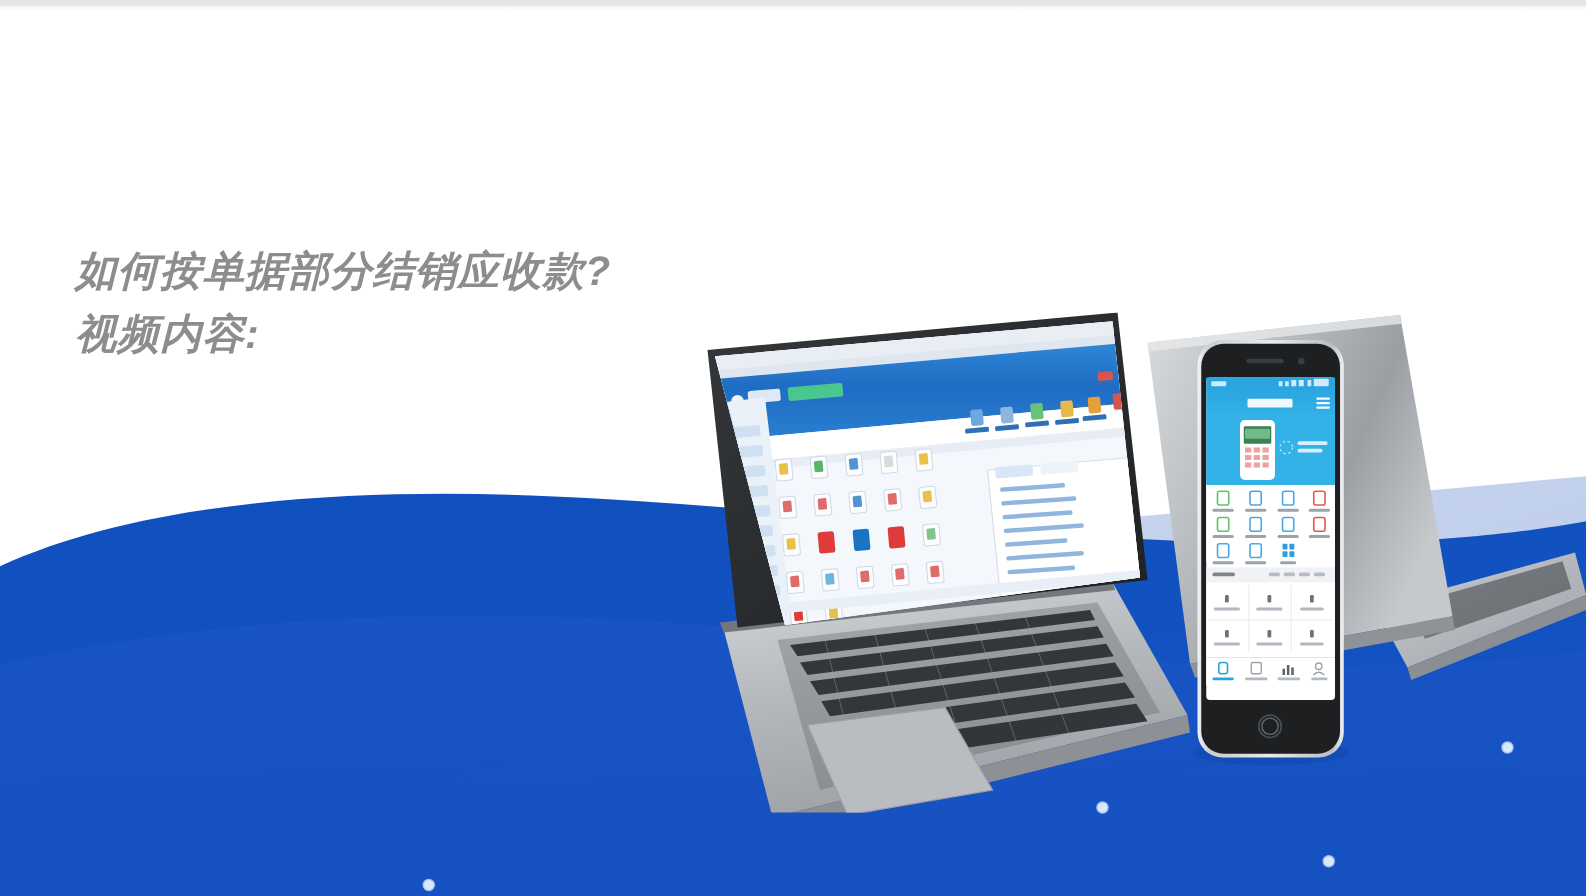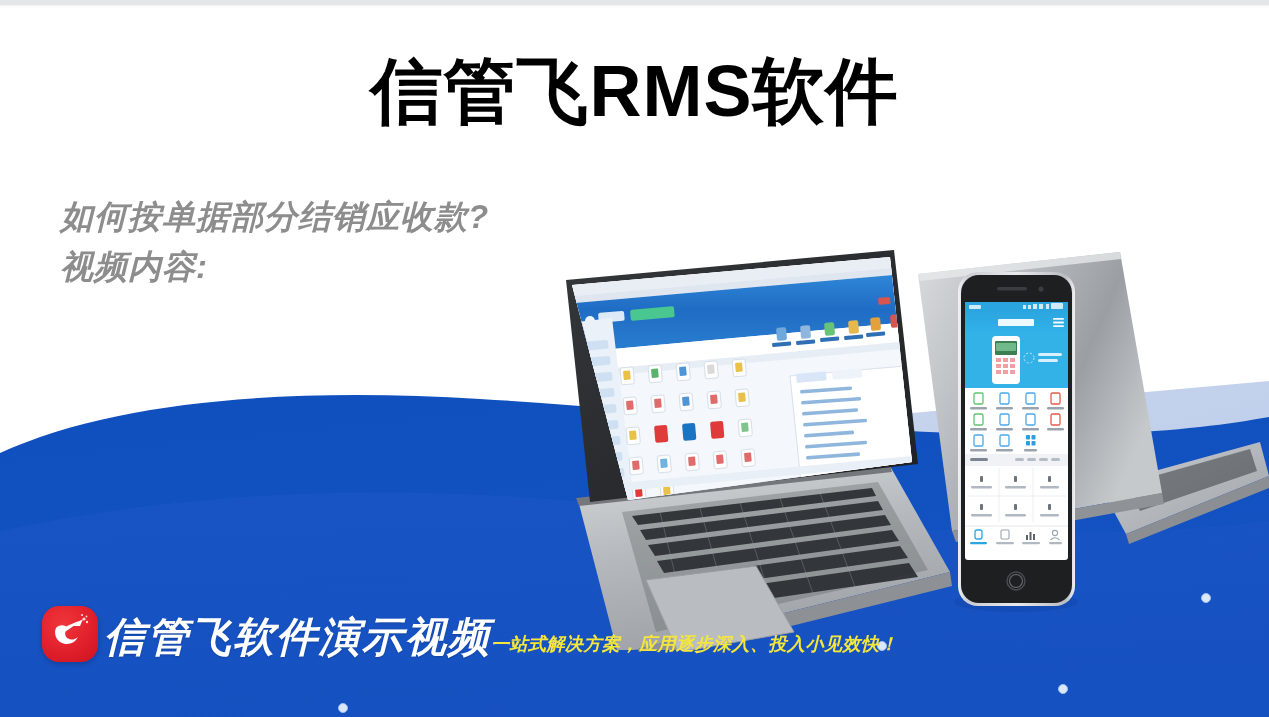--- a/index.html
+++ b/index.html
@@ -464,47 +464,28 @@
             <rect x="489" y="292" width="13" height="2.2" rx="1.1" fill="#b0b8c1"></rect>
           </g>
         </g>
 
         <circle cx="456" cy="331" r="9" fill="#1d1f21" stroke="#4a4d50" stroke-width="1.4"></circle>
         <circle cx="456" cy="331" r="6.5" fill="none" stroke="#6a6d70" stroke-width="1.1"></circle>
       </g>
     </svg>
   </div>
 
-  <div class="title">信管飞RMS软件</div>
 
   <div class="subtitle">
     <div>如何按单据部分结销应收款?</div>
     <div>视频内容:</div>
   </div>
 
   <div class="dot" style="left:877px;top:641px;width:8px;height:8px;"></div>
   <div class="dot" style="left:1201px;top:593px;width:8px;height:8px;"></div>
   <div class="dot" style="left:1058px;top:684px;width:8px;height:8px;"></div>
   <div class="dot" style="left:338px;top:703px;width:8px;height:8px;"></div>
 
-  <div class="bottombar">
-    <div class="logo-wrap">
-      <div class="logo-sq">
-        <svg width="56" height="56" viewBox="0 0 56 56" xmlns="http://www.w3.org/2000/svg">
-          <path d="M14 22 C12 26, 13 34, 20 37 C26 39.5, 33 37, 36 31 C33.5 33.5, 29 34.5, 26 32.5
-                   C23.5 31, 22.5 28, 23.5 25.5 L33 19 L40 14 L33 16.5 L24 20.5
-                   C21 18.5, 16.5 19, 14 22 Z" fill="#ffffff"></path>
-          <path d="M31 20 L41 13 L38 20 Z" fill="#ffffff"></path>
-          <circle cx="42" cy="13" r="1.6" fill="#ffd7da"></circle>
-          <circle cx="45" cy="16" r="1.2" fill="#ffd7da"></circle>
-          <circle cx="40" cy="9" r="1.1" fill="#ffd7da"></circle>
-          <circle cx="44.5" cy="10.5" r="0.9" fill="#ffd7da"></circle>
-        </svg>
-      </div>
-    </div>
-    <div class="brand">信管飞软件演示视频</div>
-    <div class="tagline">一站式解决方案，应用逐步深入、投入小见效快！</div>
-  </div>
 
   <div class="top-strip"></div>
   <div class="top-strip2"></div>
 
 </div>
 
 </body></html>

